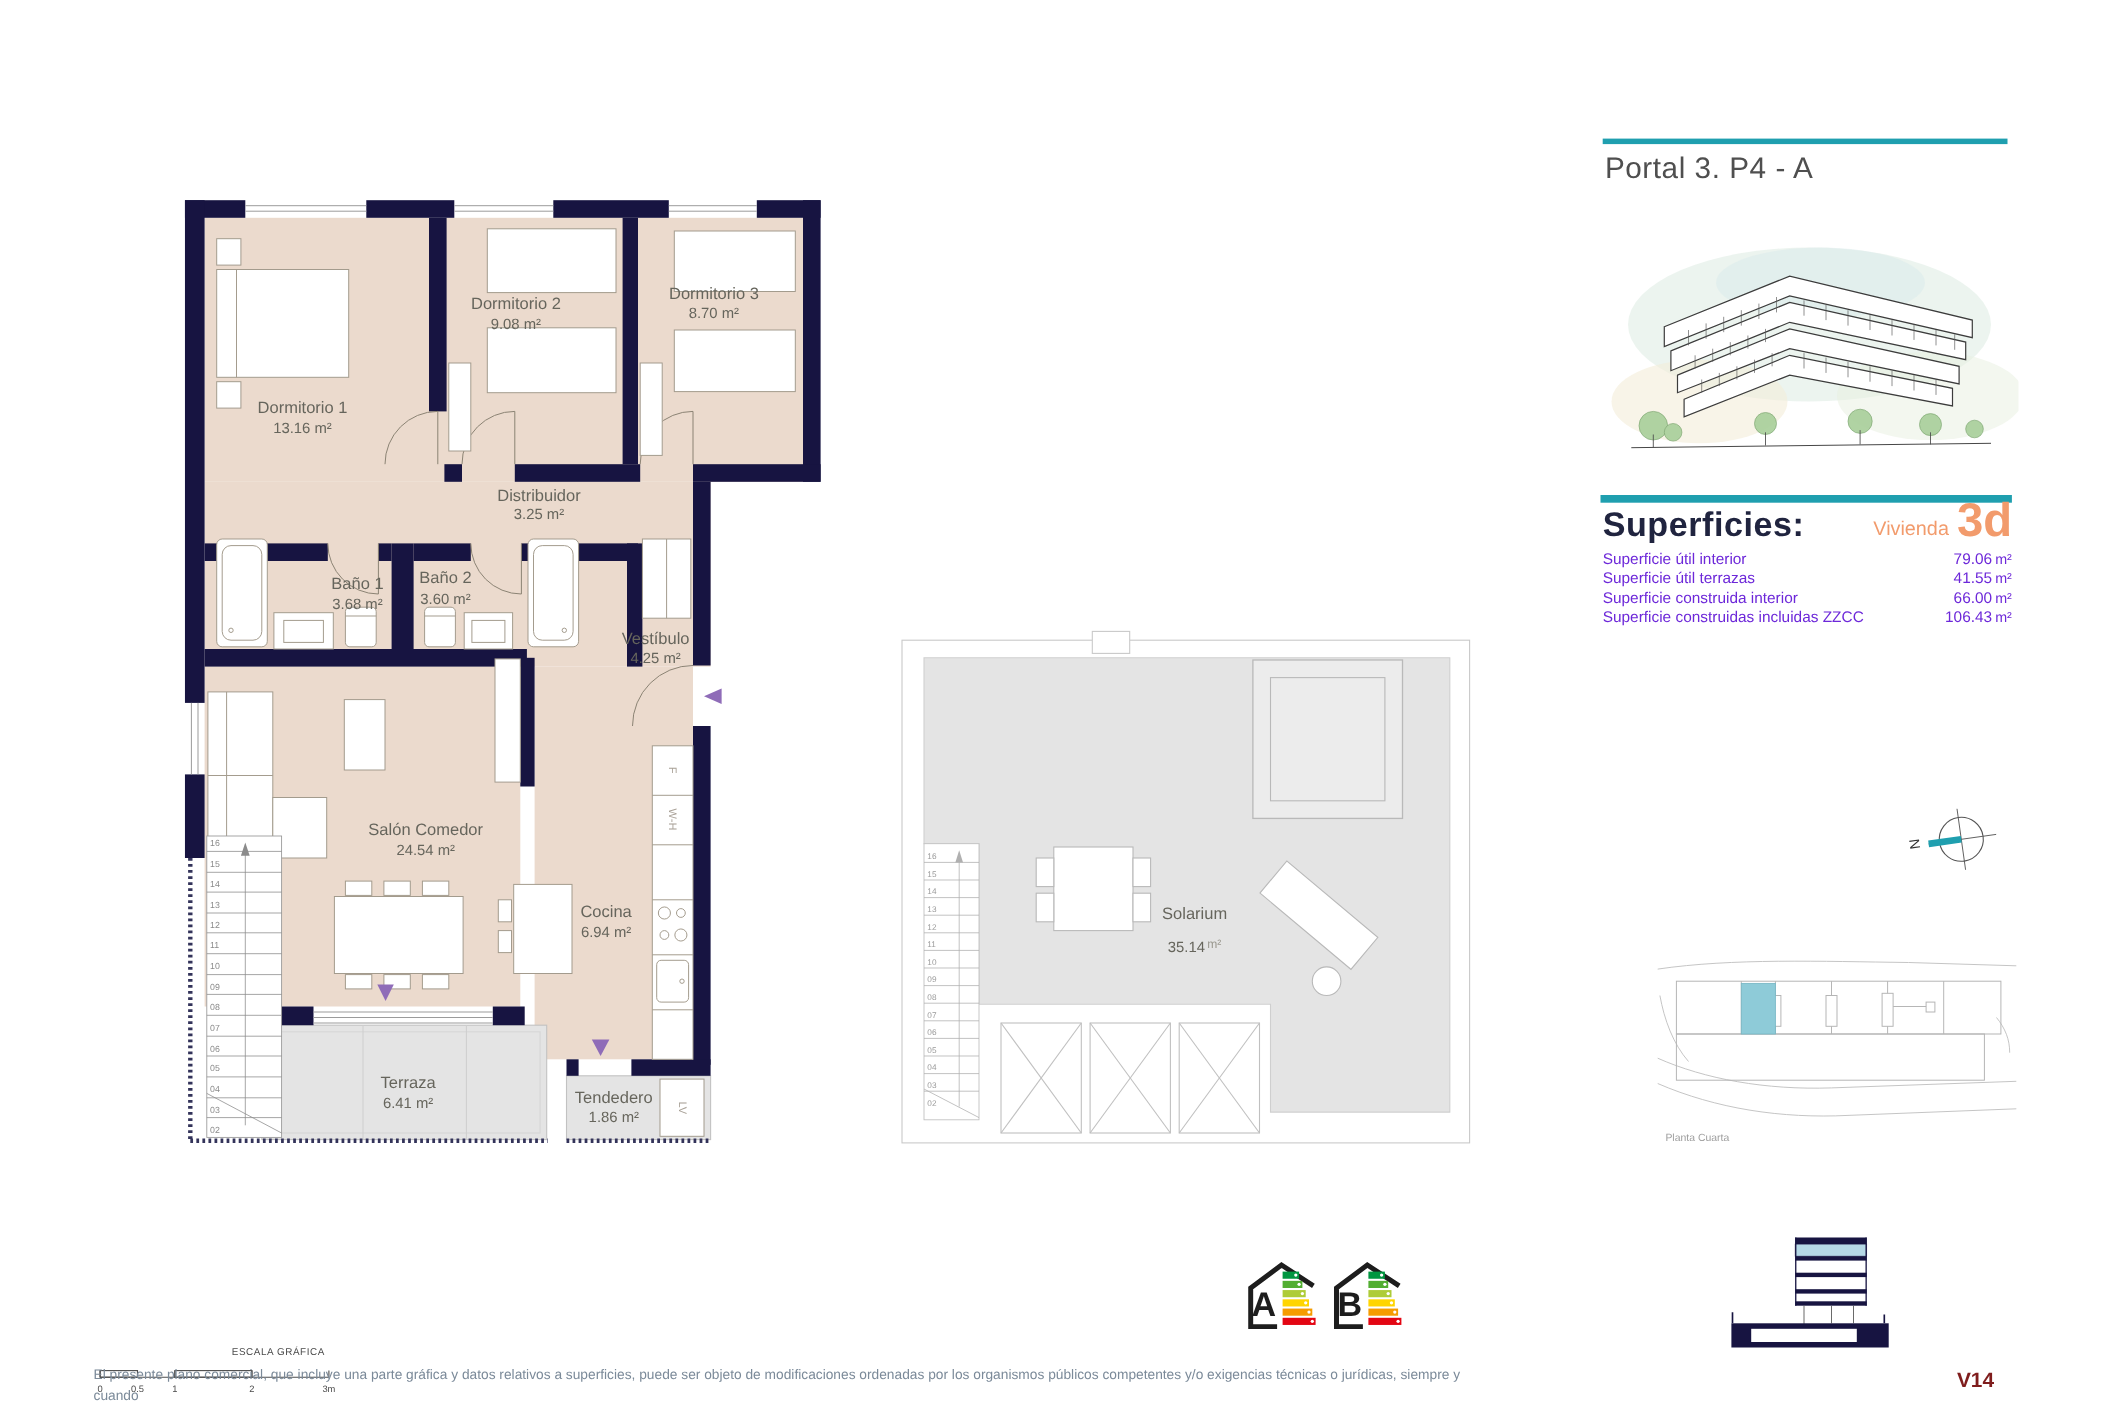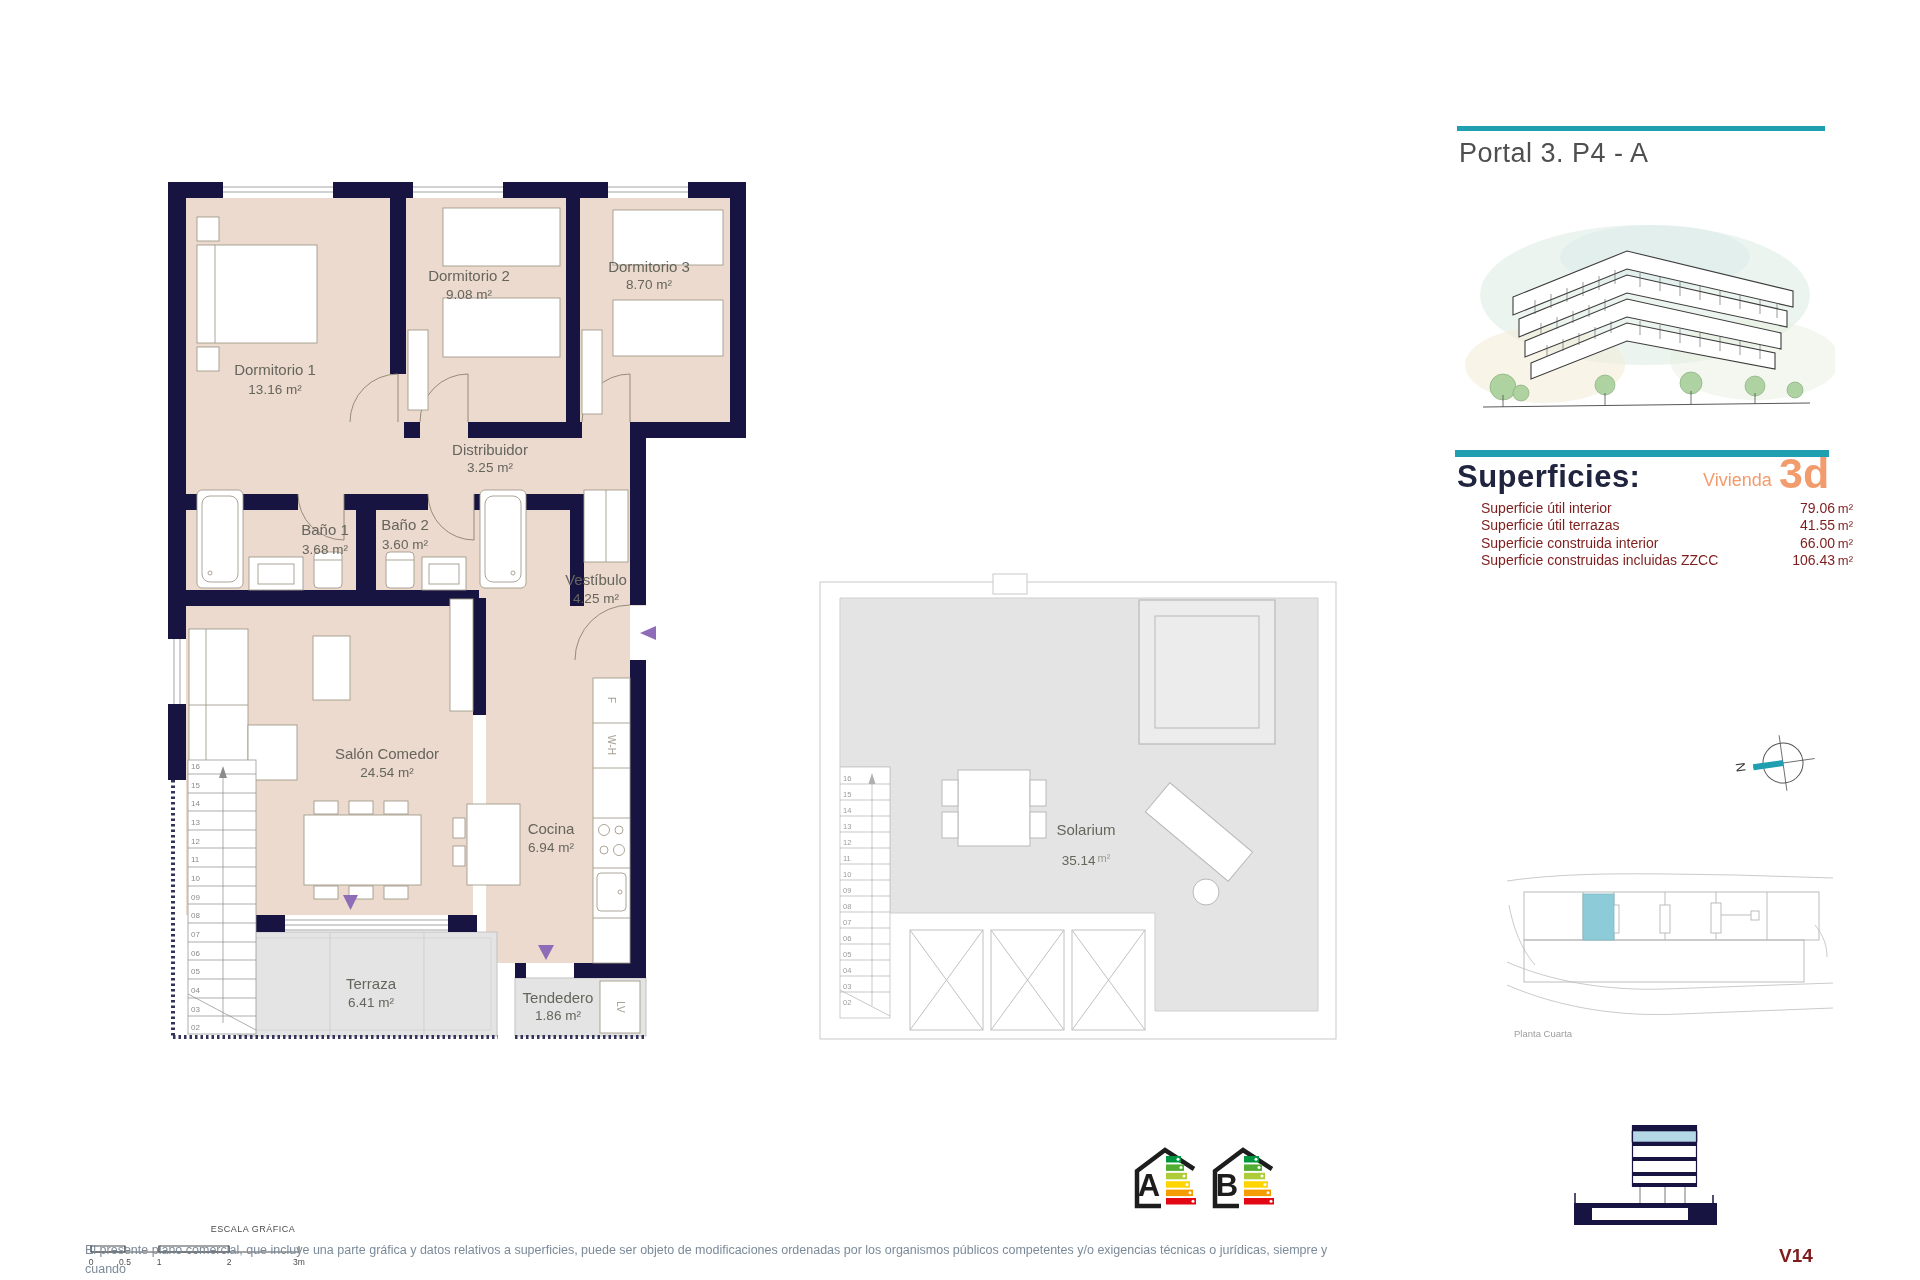--- a/index.html
+++ b/index.html
@@ -7,21 +7,21 @@
        font-family:"Liberation Sans",sans-serif;}
   .abs{position:absolute;}
 
   
   .portal-title{left:1459px;top:138px;font-size:27px;color:#4f4f4f;letter-spacing:.5px;}
   .title-rule{left:1457px;top:126px;width:368px;height:5px;background:#1f9faf;}
   .sup-rule{left:1455px;top:450px;width:374px;height:7px;background:#1f9faf;}
   .sup-heading{left:1457px;top:459px;font-size:31px;font-weight:bold;color:#20243f;letter-spacing:.5px;}
   .vivienda-label{left:1703px;top:470px;font-size:18px;color:#f29b6c;}
   .vivienda-code{left:1779px;top:449px;font-size:43px;font-weight:bold;color:#f29b6c;}
-  .sup-rows{left:1457px;top:500px;width:372px;font-size:14px;color:#7f1d1d;margin-left:24px;}
+  .sup-rows{left:1457px;top:500px;width:372px;font-size:14px;color:#6d28d9;}
   .sup-row{display:flex;justify-content:space-between;line-height:17.4px;}
   .sup-row .val{text-align:center;}
   .sup-row .unit{font-size:13px;}
   .version-tag{left:1779px;top:1245px;font-size:19px;font-weight:bold;color:#7f1d1d;}
   .disclaimer{left:85px;top:1241px;width:1270px;font-size:12.5px;color:#7b8a99;line-height:19px;}
 
   
   text{font-family:"Liberation Sans",sans-serif;}
   .room-name{font-size:15px;fill:#66655c;}
   .room-area{font-size:13.5px;fill:#66655c;}

